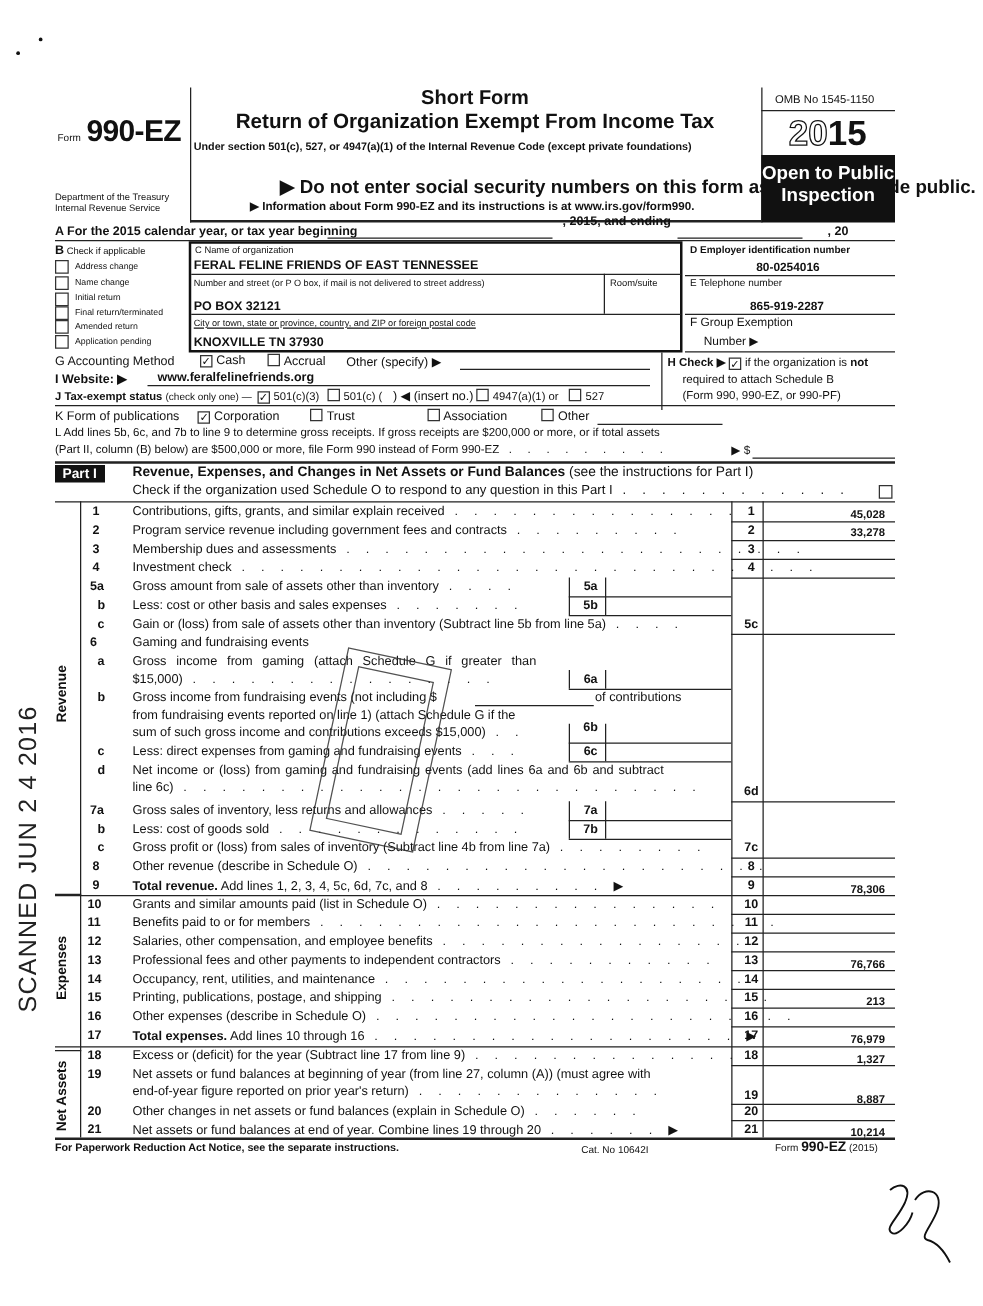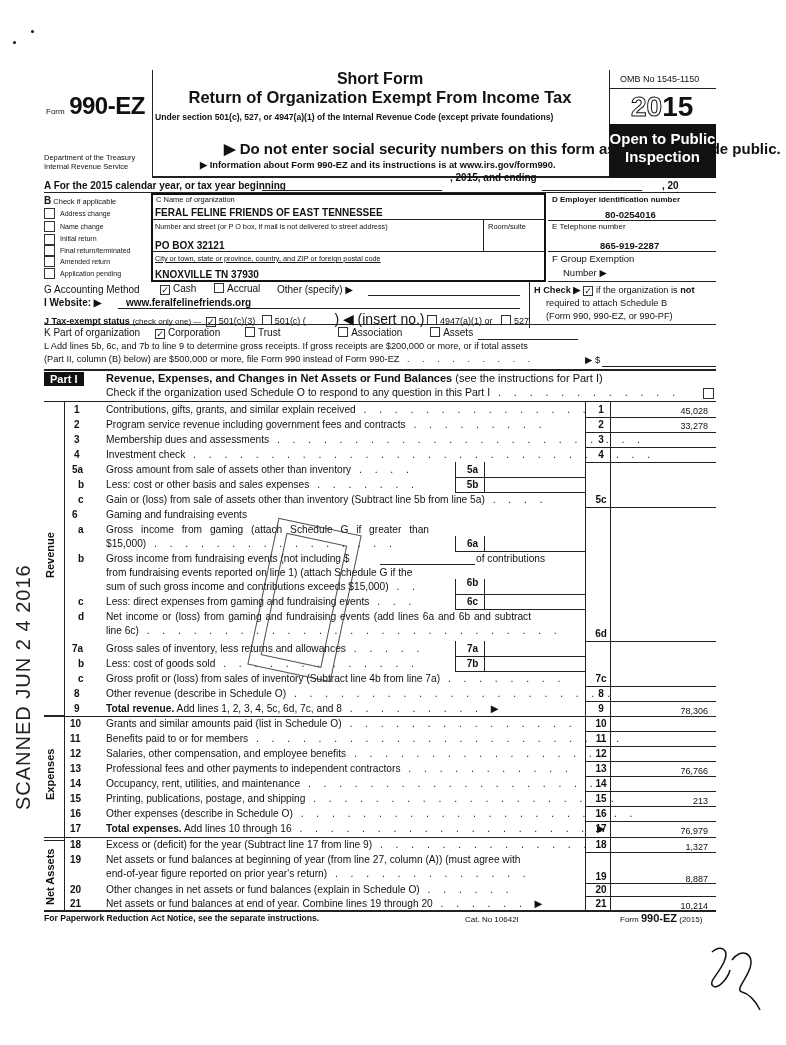--- a/index.html
+++ b/index.html
@@ -11,21 +11,21 @@
   .thick { height: 2px; }
   .chk { display: inline-block; width: 10px; height: 10px; border: 1px solid #333; vertical-align: -1px; margin-right: 3px; font-size: 9px; line-height: 8px; text-align: center; }
   .chkB { position: absolute; width: 11px; height: 11px; border: 1px solid #333; }
   .small { font-size: 7px; }
   .t9 { font-size: 9px; }
   .t10 { font-size: 10px; }
   .lineno { position: absolute; font-size: 10px; font-weight: bold; }
   .desc { position: absolute; font-size: 10.2px; white-space: nowrap; }
   .dots { letter-spacing: 5px; }
   .boxnum { position: absolute; left: 591px; width: 20px; font-size: 10px; font-weight: bold; text-align: center; }
-  .amt { position: absolute; right: 78px; font-size: 9px; font-weight: normal; text-align: right; }
+  .amt { position: absolute; right: 78px; font-size: 9px; font-weight: bold; text-align: right; }
   .inbox { position: absolute; left: 460px; width: 25px; font-size: 10px; font-weight: bold; text-align: center; }
   .side { position: absolute; font-size: 11px; font-weight: bold; transform: rotate(-90deg); transform-origin: left top; white-space: nowrap; }
 </style>
 </head>
 <body>
 
 <div class="abs" style="left:31px;top:30px;width:3px;height:3px;background:#111;border-radius:50%;"></div>
 <div class="abs" style="left:13px;top:41px;width:3px;height:3px;background:#111;border-radius:50%;"></div>
 
 <div class="abs" style="left:46px;top:92px;">
@@ -123,32 +123,32 @@
 
 <div class="abs b t10" style="left:44px;top:297px;">I  Website: ▶</div>
 <div class="abs b t10" style="left:126px;top:297px;">www.feralfelinefriends.org</div>
 <div class="hline" style="left:118px;top:308px;width:402px;"></div>
 
 <div class="abs" style="left:44px;top:311px;white-space:nowrap;font-size:9px;">
   <span class="b">J  Tax-exempt status</span>
   <span style="font-size:8px;">(check only one) —</span>
   <span class="chk" style="margin-left:2px;">✓</span><span>501(c)(3)</span>
   <span class="chk" style="margin-left:4px;"></span><span>501(c) (</span>
-  <span style="margin-left:26px;font-size:14px;">) ◀ (insert no.)</span>
+  <span style="margin-left:6px;font-size:10px;">) ◀ (insert no.)</span>
   <span class="chk"></span><span>4947(a)(1) or</span>
   <span class="chk" style="margin-left:6px;"></span><span>527</span>
 </div>
 <div class="hline" style="left:44px;top:324px;width:672px;"></div>
 
 <div class="abs t10" style="left:44px;top:327px;white-space:nowrap;">
-  <span>K  Part of organization</span>
+  <span>K  Form of publications</span>
   <span class="chk" style="margin-left:12px;">✓</span><span>Corporation</span>
   <span class="chk" style="margin-left:22px;"></span><span>Trust</span>
   <span class="chk" style="margin-left:55px;"></span><span>Association</span>
-  <span class="chk" style="margin-left:25px;"></span><span>Assets</span>
+  <span class="chk" style="margin-left:25px;"></span><span>Other</span>
 </div>
 <div class="hline" style="left:478px;top:339px;width:100px;"></div>
 
 <div class="abs" style="left:44px;top:341px;font-size:9.2px;white-space:nowrap;">L  Add lines 5b, 6c, and 7b to line 9 to determine gross receipts. If gross receipts are $200,000 or more, or if total assets</div>
 <div class="abs" style="left:44px;top:354px;font-size:9.2px;white-space:nowrap;">
   <span>(Part II, column (B) below) are $500,000 or more, file Form 990 instead of Form 990-EZ</span><span class="dots"> . . . . . . . . .</span>
 </div>
 <div class="abs" style="left:585px;top:354px;font-size:9.5px;">▶  $</div>
 <div class="hline" style="left:602px;top:366px;width:114px;"></div>
 

